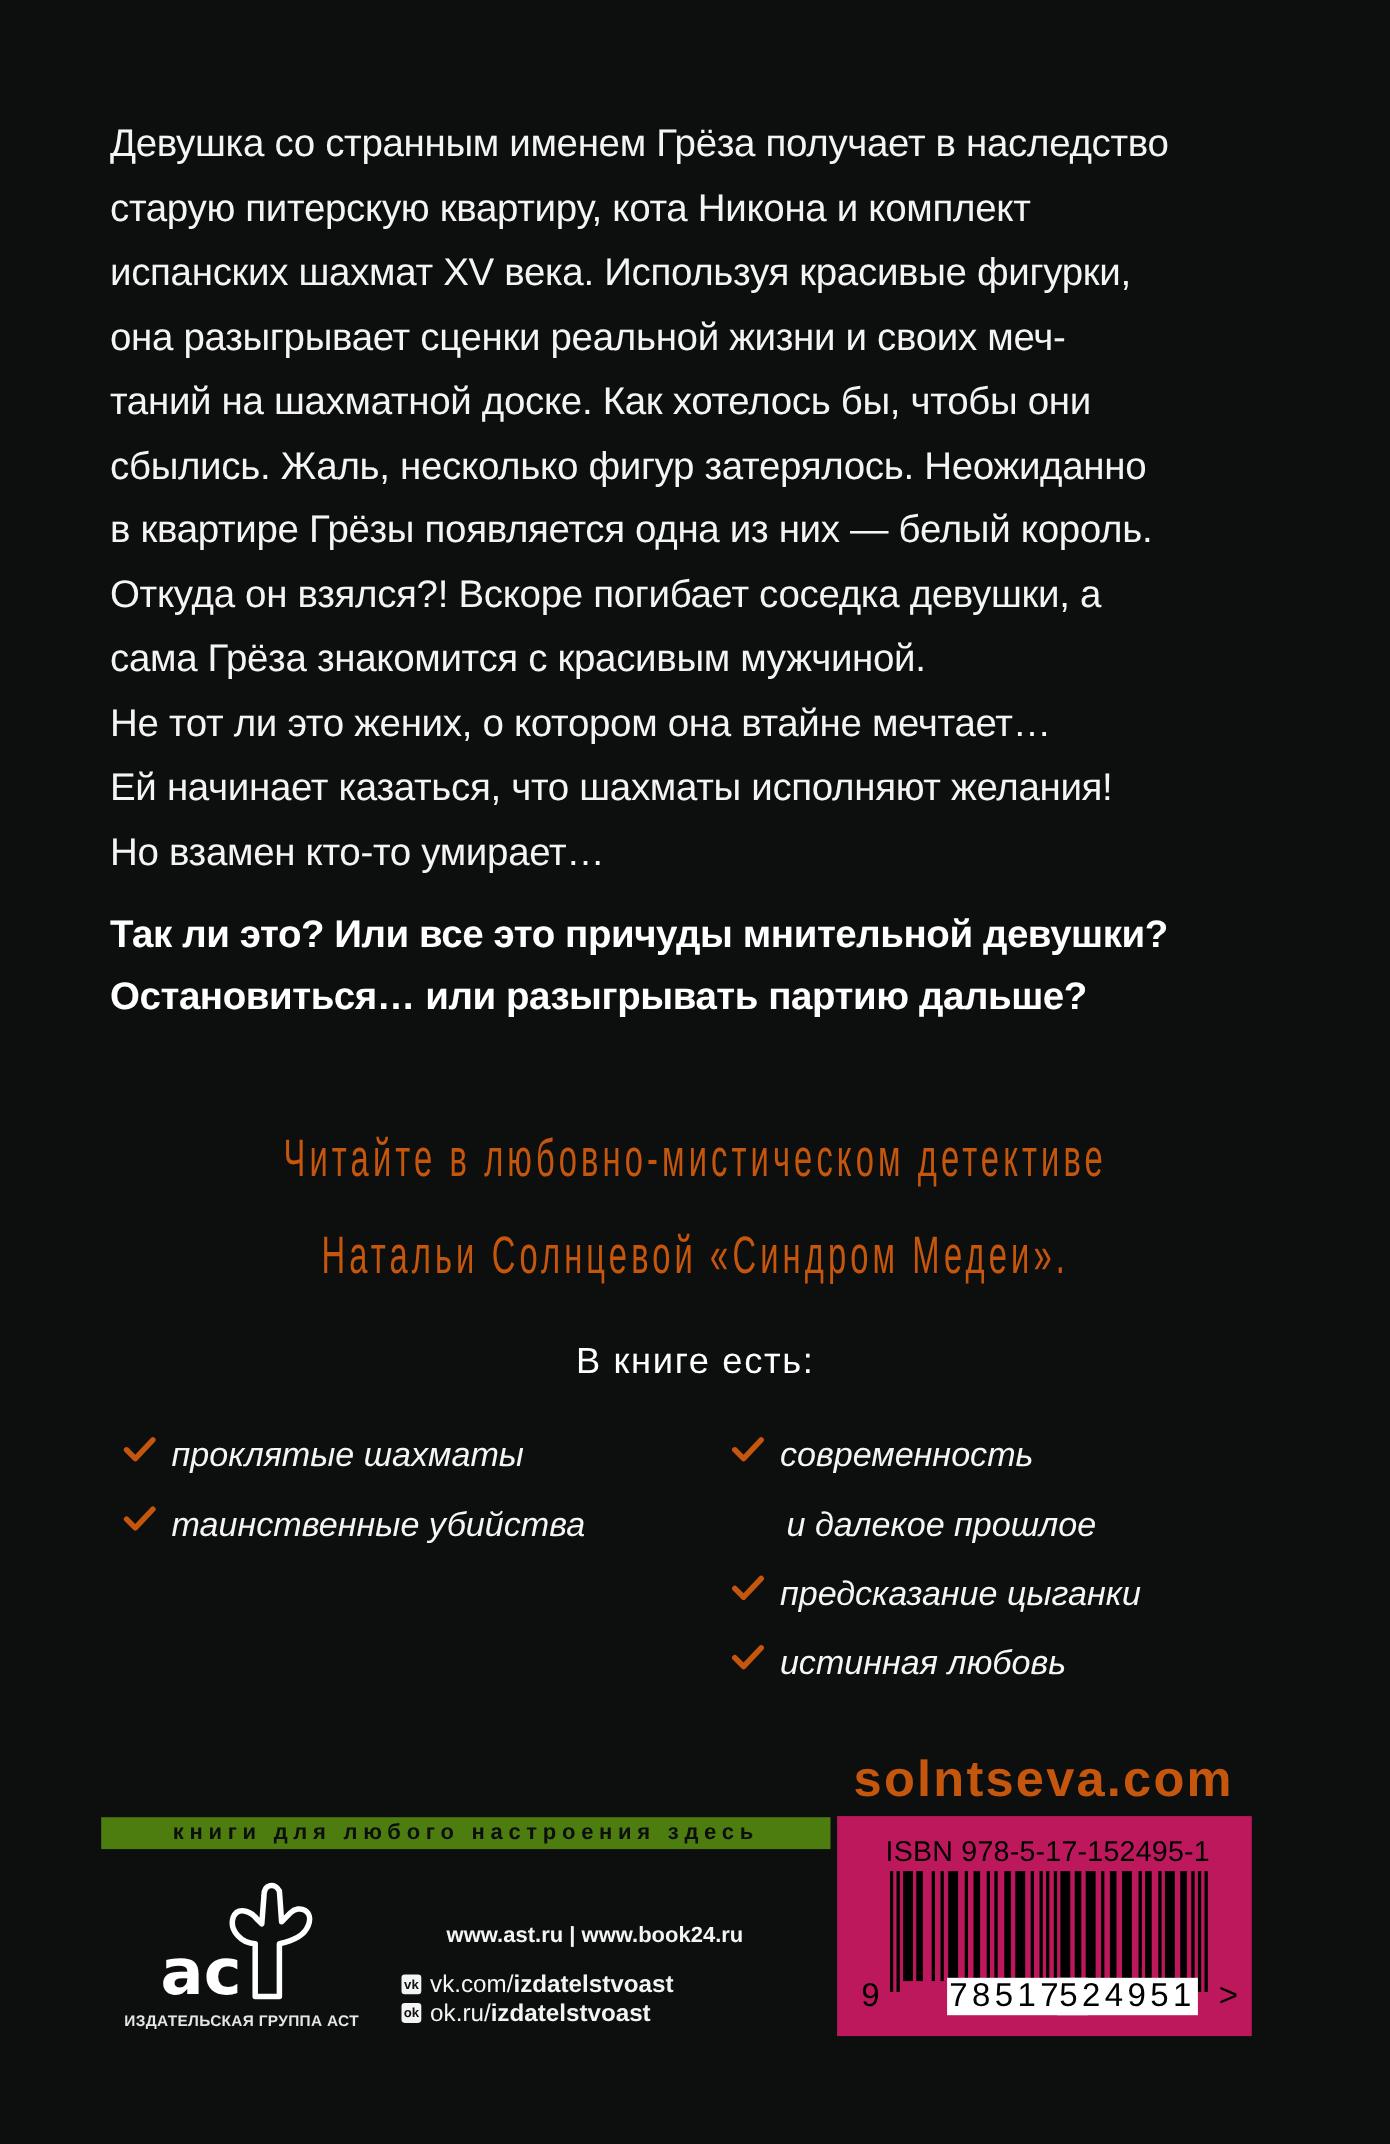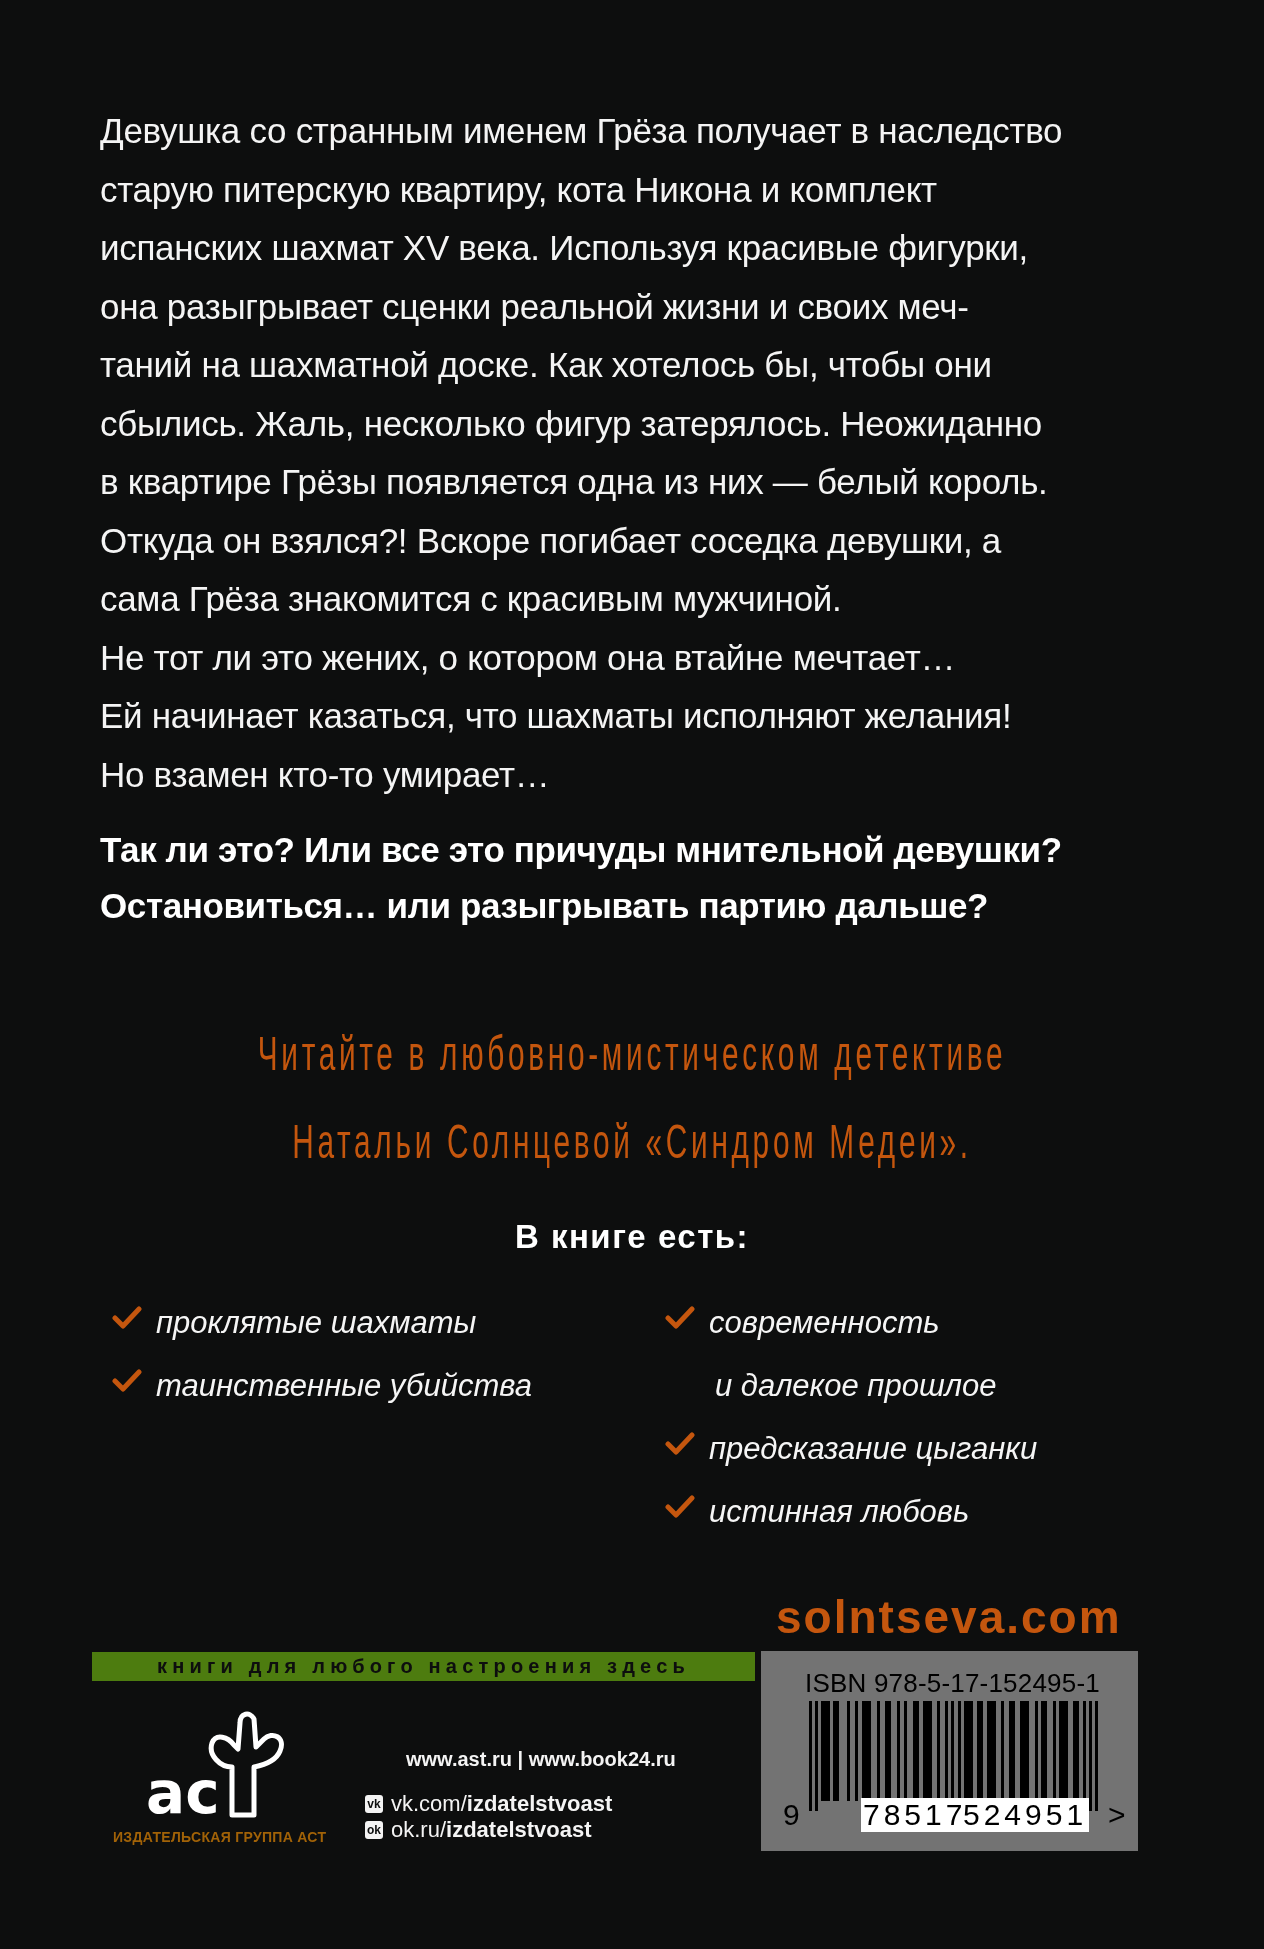--- a/index.html
+++ b/index.html
@@ -48,21 +48,21 @@
     line-height: 88px;
     letter-spacing: 6px;
     transform: scaleX(0.62);
     transform-origin: 632px 0;
   }
   .promo p { margin: 0; white-space: nowrap; }
   .features-title {
     position: absolute;
     left: 0; top: 1218px; width: 1264px;
     text-align: center;
-    font-weight: bold;
+    font-weight: normal;
     font-size: 33px;
     letter-spacing: 1.5px;
   }
   .features {
     position: absolute; top: 1305px;
     left: 112px; width: 1040px;
   }
   .feature-col { position: absolute; top: 0; }
   .feature-col.left { left: 0; }
   .feature-col.right { left: 553px; }
@@ -101,21 +101,21 @@
     text-align: center;
   }
   .logo {
     position: absolute; left: 140px; top: 1705px;
     width: 150px; height: 120px;
   }
   .logo-caption {
     position: absolute; left: 113px; top: 1829px;
     font-size: 14px; font-weight: bold;
     letter-spacing: 0.3px;
-    color: #a16207;
+    color: #e5e5e5;
   }
   .links {
     position: absolute; left: 365px; top: 1748px;
     color: #f4f4f4;
   }
   .links .web {
     font-weight: bold; font-size: 20px; margin-bottom: 20px; margin-left: 41px;
   }
   .links .social {
     display: flex; align-items: center;
@@ -126,21 +126,21 @@
     width: 18px; height: 18px;
     background: #f4f4f4; color: #0d0e0e;
     border-radius: 3px; margin-right: 8px;
     font-size: 12px; font-weight: bold;
     display: inline-flex; align-items: center; justify-content: center;
   }
   .isbn-box {
     position: absolute;
     left: 761px; top: 1651px;
     width: 377px; height: 200px;
-    background: #737373;
+    background: #be185d;
     color: #000;
   }
   .isbn-text {
     position: absolute; left: 44px; top: 17px;
     font-size: 26px; letter-spacing: 0.2px;
   }
   .barcode {
     position: absolute; left: 48px; top: 50px;
     width: 292px; height: 110px;
   }

